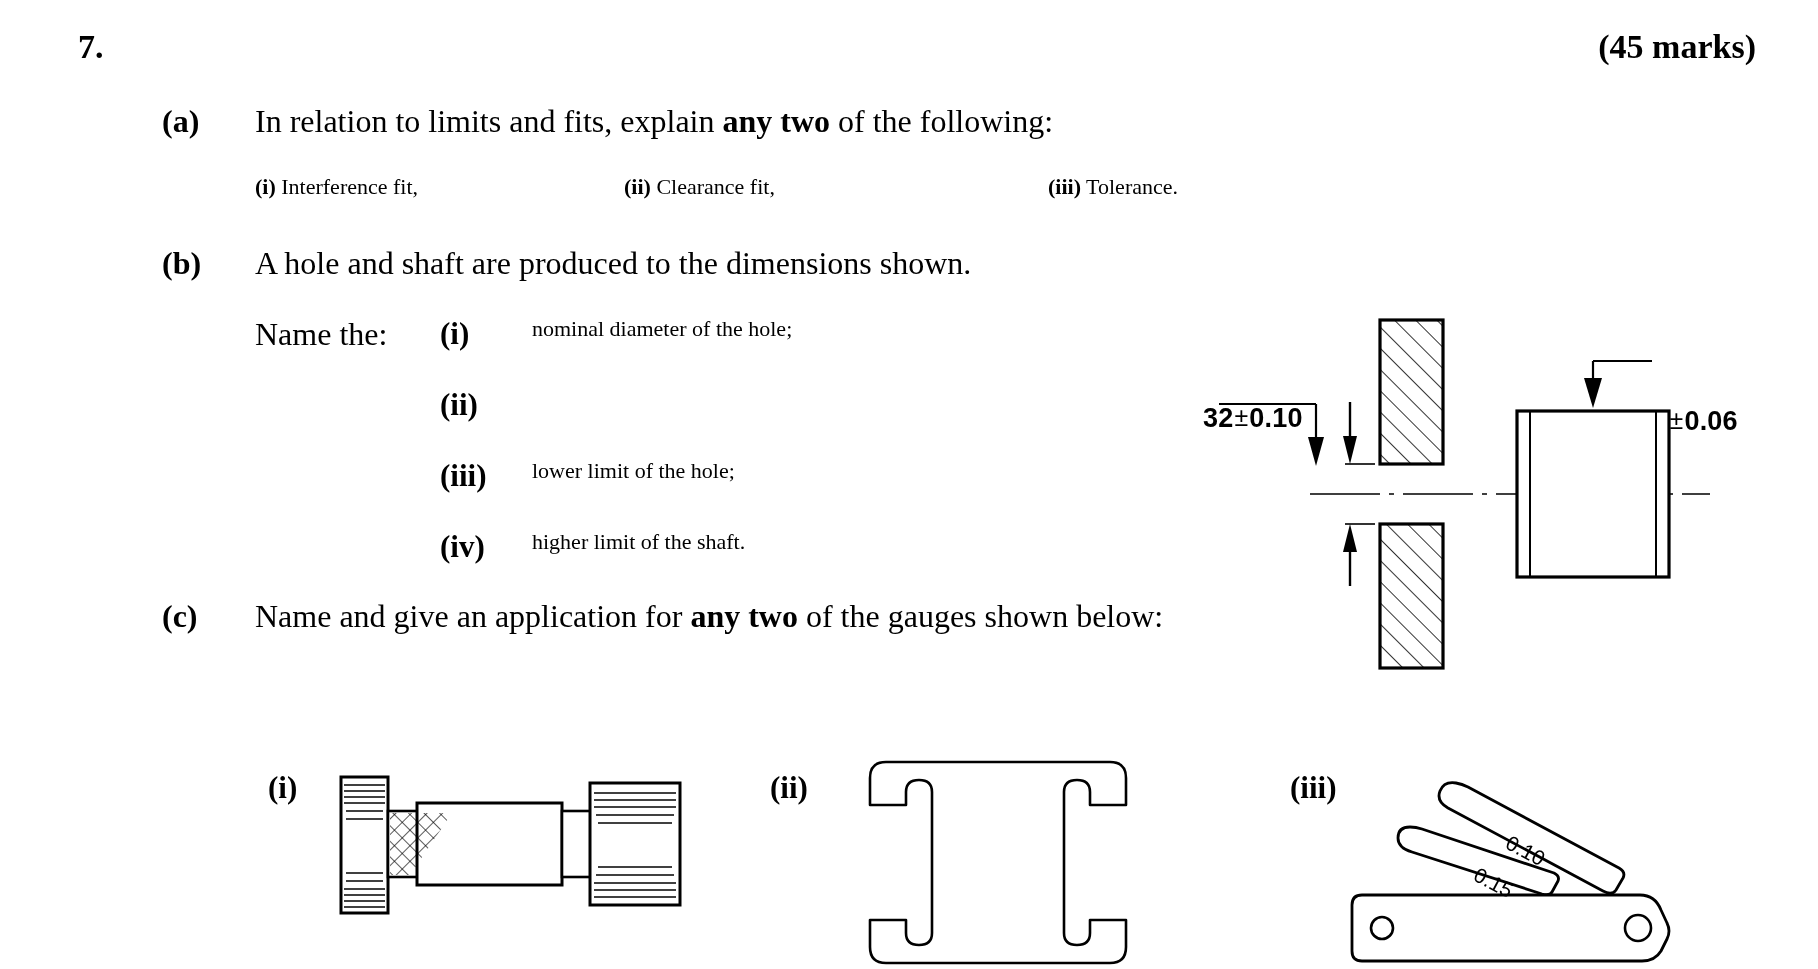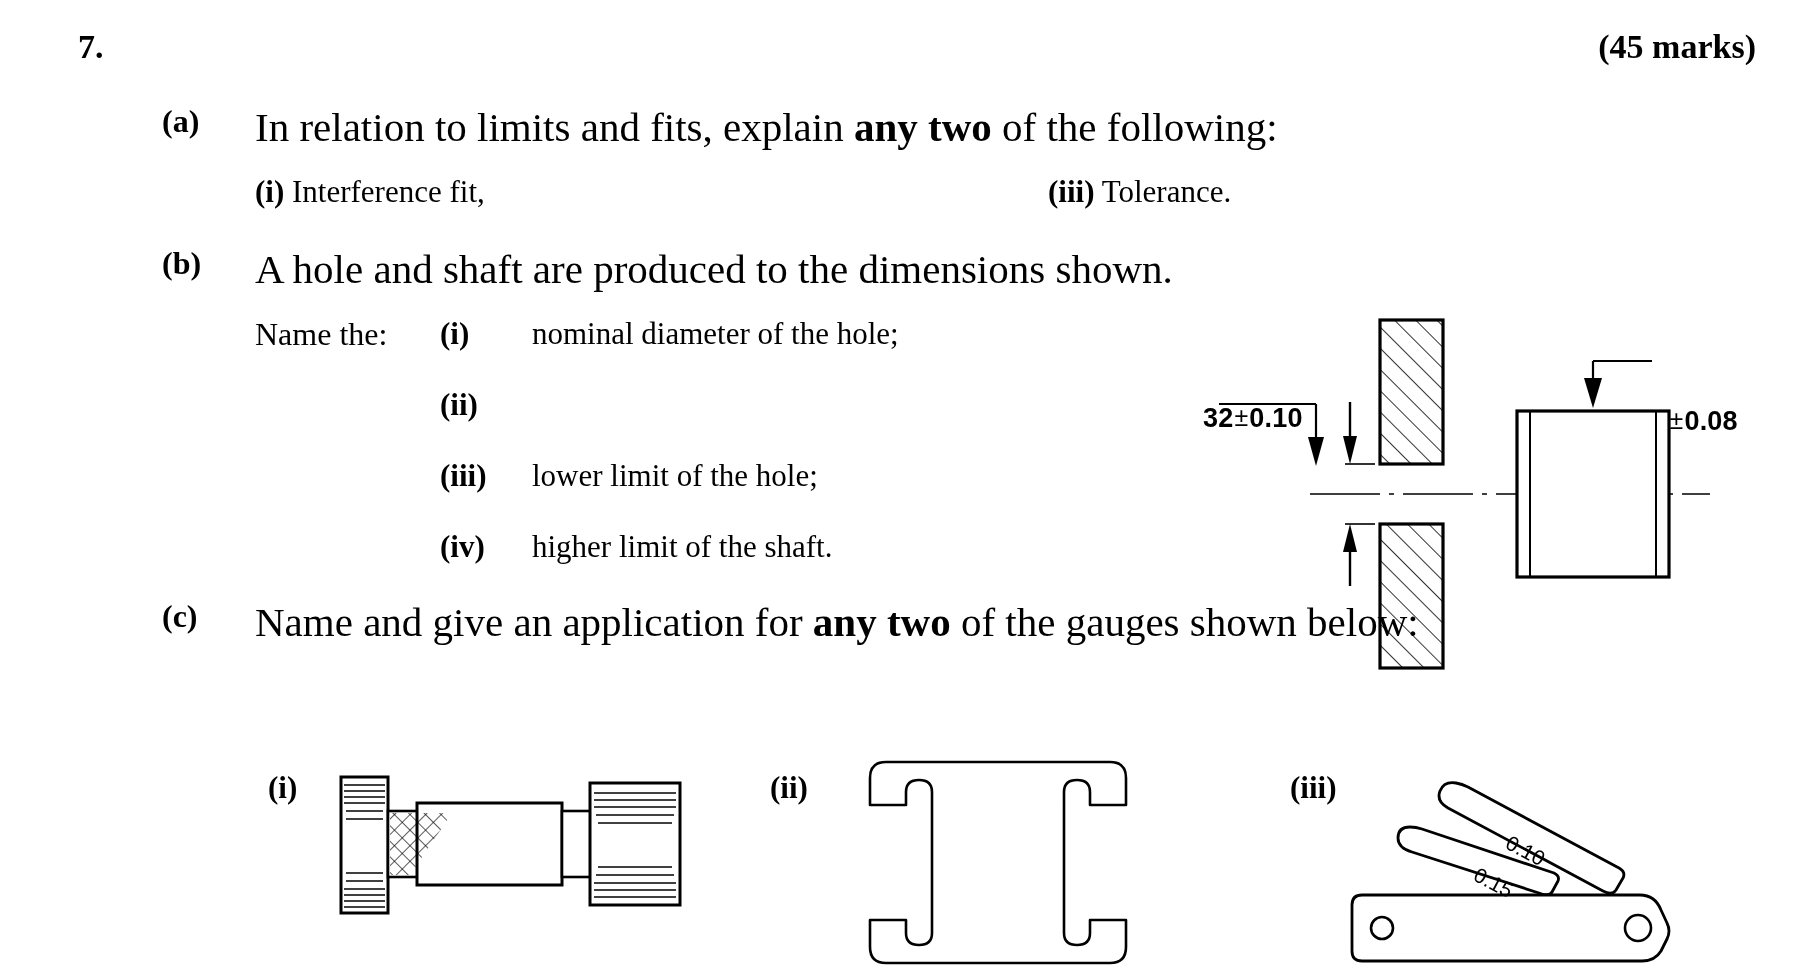--- a/index.html
+++ b/index.html
@@ -36,31 +36,31 @@
     white-space: nowrap;
     text-align: center;
   }
   .part-label {
     position: absolute;
     font-size: 32px;
     font-weight: bold;
   }
   .part-text {
     position: absolute;
-    font-size: 41px;
+    font-size: 32px;
     white-space: nowrap;
   }
   .sub-label {
     position: absolute;
     font-size: 31px;
     font-weight: bold;
   }
   .sub-text {
     position: absolute;
-    font-size: 31px;
+    font-size: 22px;
     white-space: nowrap;
   }
   .state-the {
     position: absolute;
     font-size: 32px;
     white-space: nowrap;
   }
   b.inl { font-weight: bold; }
 
   
@@ -107,20 +107,23 @@
   <div class="marks">(45 marks)</div>
 
   <div class="part-label" style="left:162px; top:103px;">(a)</div>
   <div class="part-text" style="left:255px; top:103px;">
     <span>In relation to limits and fits, explain </span><b class="inl">any two</b><span> of the following:</span>
   </div>
 
   <div class="sub-text" style="left:255px; top:174px;">
     <b class="inl">(i)</b><span> Interference fit,</span>
   </div>
+  <div class="sub-text" style="left:624px; top:174px;">
+    <b class="inl">(ii)</b><span> Clearance fit,</span>
+  </div>
   <div class="sub-text" style="left:1048px; top:174px;text-align:right;">
     <b class="inl">(iii)</b><span> Tolerance.</span>
   </div>
 
   <div class="part-label" style="left:162px; top:245px;">(b)</div>
   <div class="part-text" style="left:255px; top:245px;">A hole and shaft are produced to the dimensions shown.</div>
 
   <div class="state-the" style="left:255px; top:316px;">Name the:</div>
 
   <div class="sub-label" style="left:440px; top:316px;">(i)</div>
@@ -132,21 +135,21 @@
   <div class="sub-text" style="left:532px; top:458px;">lower limit of the hole;</div>
 
   <div class="sub-label" style="left:440px; top:529px;">(iv)</div>
   <div class="sub-text" style="left:532px; top:529px;">higher limit of the shaft.</div>
 
   <div class="dim" style="left:1203px; top:403px;">
     <span>32</span><span class="pm">±</span><span>0.10</span>
   </div>
 
   <div class="dim" style="left:1618px; top:403px;">
-    <span class="dia">⌀</span><span>32</span><span class="pm">±</span><span>0.08</span>
+    <span class="dia">⌀</span><span>32</span><span class="pm">±</span><span>0.06</span>
   </div>
 
   <div class="svg-abs" style="left:1330px; top:320px;">
     <svg width="470" height="370" viewBox="0 0 470 370">
       <defs>
         <pattern id="hatch" width="15" height="15" patternTransform="rotate(-45)" patternUnits="userSpaceOnUse">
           <line x1="0" y1="0" x2="0" y2="15" stroke="#000" stroke-width="1.6"></line>
         </pattern>
       </defs>
 

